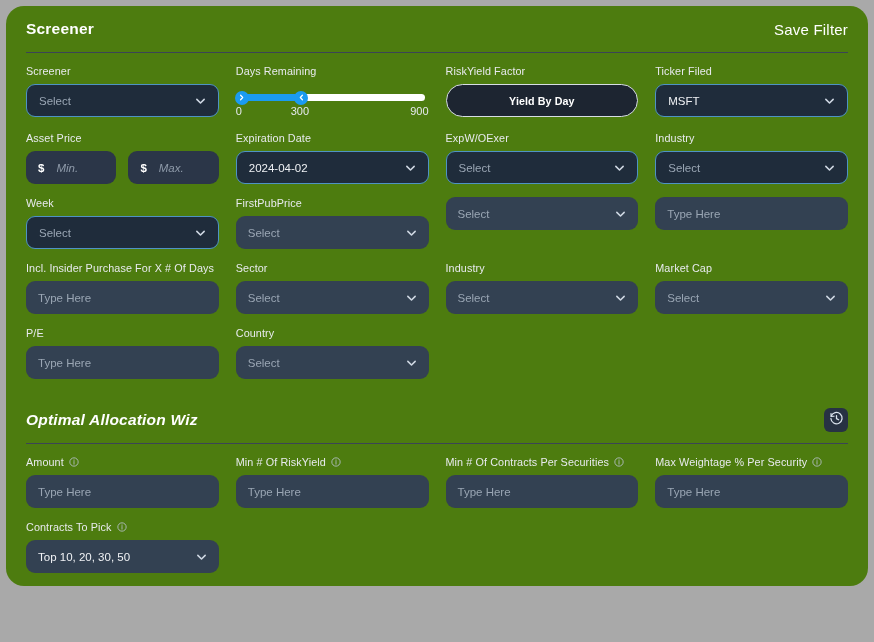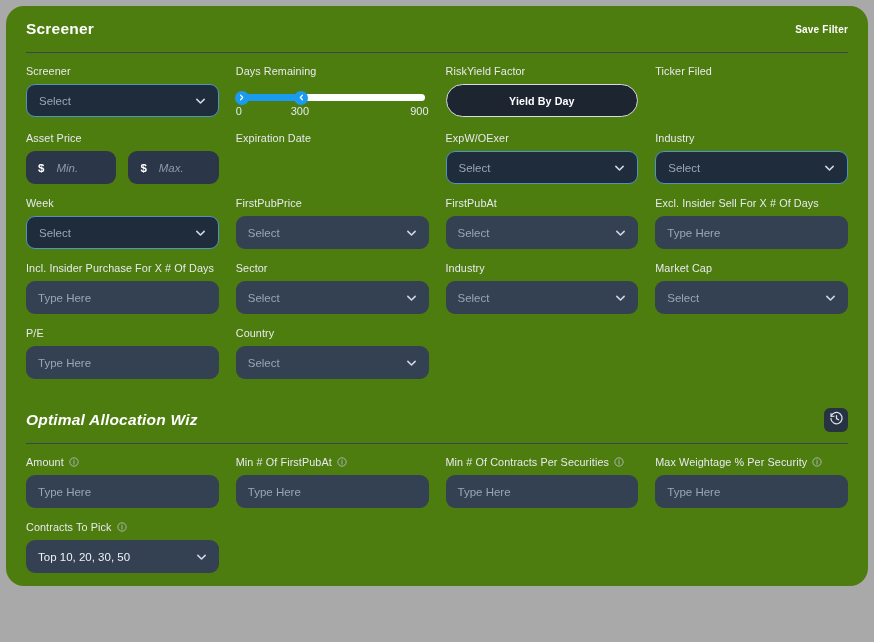--- a/index.html
+++ b/index.html
@@ -31,22 +31,22 @@
     justify-content: space-between;
     height: 46px;
   }
   .sect-title {
     font-size: 15.5px;
     font-weight: bold;
     color: #ffffff;
     letter-spacing: .2px;
   }
   .save-filter {
-    font-size: 10px;
-    font-weight: bold;
+    font-size: 15px;
+    font-weight: normal;
     color: #ffffff;
     letter-spacing: .2px;
     cursor: pointer;
   }
   .divider {
     height: 1px;
     background: #3b4455;
     margin: 0 0 12px 0;
   }
   .hist-btn {
@@ -232,38 +232,54 @@
 
       <div class="field">
         <div class="lbl">RiskYield Factor</div>
         <div class="pill-row">
           <div class="pill">Yield By Day</div>
         </div>
       </div>
 
       <div class="field">
         <div class="lbl">Ticker Filed</div>
+        <div class="ctrl active">
+          <span>MSFT</span>
+          <span class="chev">
+            <svg viewBox="0 0 12 12">
+                <path d="M2 4.2 L6 8.2 L10 4.2" stroke="#cfd8e3" stroke-width="1.7" fill="none" stroke-linecap="round" stroke-linejoin="round"></path>
+              </svg>
+          </span>
+        </div>
       </div>
 
       <div class="field">
         <div class="lbl">Asset Price</div>
         <div class="money-row">
           <div class="money">
             <span class="cur">$</span>
             <span class="ph">Min.</span>
           </div>
           <div class="money">
             <span class="cur">$</span>
             <span class="ph">Max.</span>
           </div>
         </div>
       </div>
 
       <div class="field">
         <div class="lbl">Expiration Date</div>
+        <div class="ctrl active">
+          <span>2024-04-02</span>
+          <span class="chev">
+            <svg viewBox="0 0 12 12">
+                <path d="M2 4.2 L6 8.2 L10 4.2" stroke="#cfd8e3" stroke-width="1.7" fill="none" stroke-linecap="round" stroke-linejoin="round"></path>
+              </svg>
+          </span>
+        </div>
       </div>
 
       <div class="field">
         <div class="lbl">ExpW/OExer</div>
         <div class="ctrl active placeholder">
           <span>Select</span>
           <span class="chev">
             <svg viewBox="0 0 12 12">
                 <path d="M2 4.2 L6 8.2 L10 4.2" stroke="#cfd8e3" stroke-width="1.7" fill="none" stroke-linecap="round" stroke-linejoin="round"></path>
               </svg>
@@ -301,33 +317,31 @@
           <span>Select</span>
           <span class="chev">
             <svg viewBox="0 0 12 12">
                 <path d="M2 4.2 L6 8.2 L10 4.2" stroke="#cfd8e3" stroke-width="1.7" fill="none" stroke-linecap="round" stroke-linejoin="round"></path>
               </svg>
           </span>
         </div>
       </div>
 
       <div class="field">
-        <div class="lbl">FirstPubAt</div>
         <div class="ctrl placeholder">
           <span>Select</span>
           <span class="chev">
             <svg viewBox="0 0 12 12">
                 <path d="M2 4.2 L6 8.2 L10 4.2" stroke="#cfd8e3" stroke-width="1.7" fill="none" stroke-linecap="round" stroke-linejoin="round"></path>
               </svg>
           </span>
         </div>
       </div>
 
       <div class="field">
-        <div class="lbl">Excl. Insider Sell For X # Of Days</div>
         <div class="ctrl input placeholder">
           <span>Type Here</span>
         </div>
       </div>
 
       <div class="field">
         <div class="lbl">Incl. Insider Purchase For X # Of Days</div>
         <div class="ctrl input placeholder">
           <span>Type Here</span>
         </div>
@@ -419,21 +433,21 @@
               </svg>
           </span>
         </div>
         <div class="ctrl input placeholder">
           <span>Type Here</span>
         </div>
       </div>
 
       <div class="field">
         <div class="lbl">
-          <span>Min # Of FirstPubAt</span>
+          <span>Min # Of RiskYield</span>
           <span class="info">
             <svg width="10" height="10" viewBox="0 0 12 12">
                 <circle cx="6" cy="6" r="5" stroke="#b9c3cf" stroke-width="1" fill="none"></circle>
                 <circle cx="6" cy="3.6" r=".75" fill="#b9c3cf"></circle>
                 <path d="M6 5.4 L6 8.6" stroke="#b9c3cf" stroke-width="1" stroke-linecap="round"></path>
               </svg>
           </span>
         </div>
         <div class="ctrl input placeholder">
           <span>Type Here</span>

